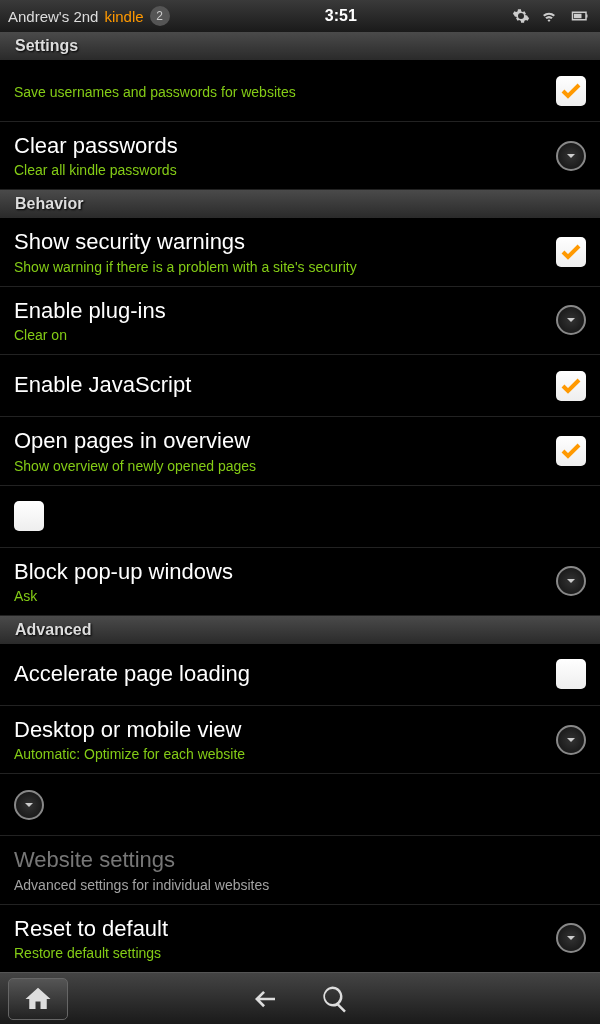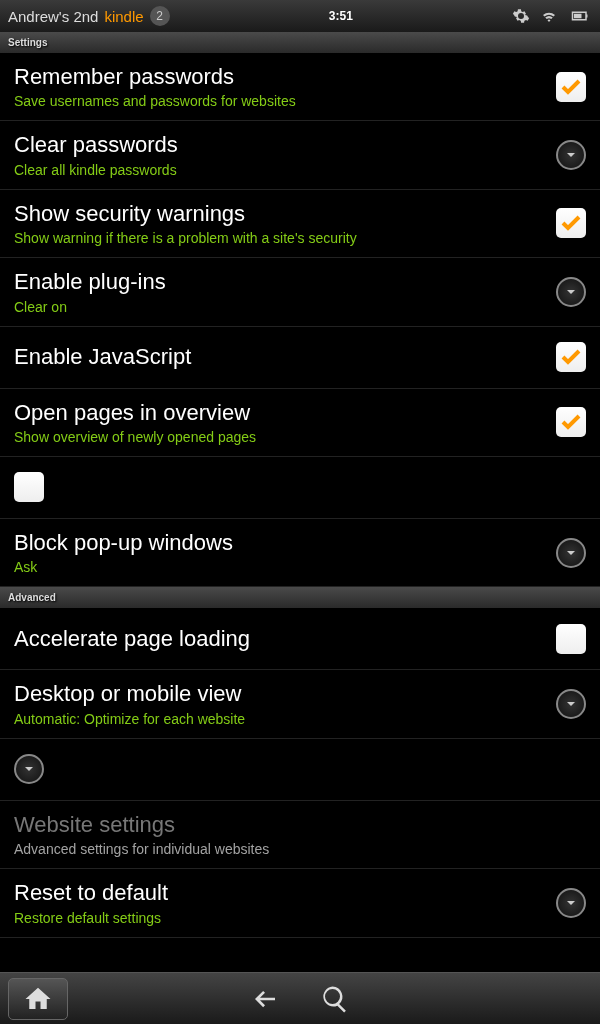--- a/index.html
+++ b/index.html
@@ -3,25 +3,25 @@
   <meta charset="utf-8">
   <style>
     * { margin: 0; padding: 0; box-sizing: border-box; font-family: Arial, sans-serif; }
     body { background: #000; color: #fff; width: 600px; height: 1024px; overflow: hidden; display: flex; flex-direction: column; }
     
     .status-bar { height: 32px; background: linear-gradient(to bottom, #3a3a3a, #1a1a1a); display: flex; align-items: center; padding: 0 8px; font-size: 15px; }
     .status-left { display: flex; align-items: center; gap: 6px; }
     .device-name { color: #ddd; }
     .kindle-word { color: #ff9900; }
     .badge { background: #555; border-radius: 10px; width: 20px; height: 20px; display: flex; align-items: center; justify-content: center; font-size: 12px; color: #ccc; }
-    .status-center { flex: 1; text-align: center; font-weight: bold; color: #fff; font-size: 12px; }
+    .status-center { flex: 1; text-align: center; font-weight: bold; color: #fff; font-size: 16px; }
     .status-right { display: flex; align-items: center; gap: 10px; }
     .status-icon { width: 18px; height: 18px; fill: #ccc; }
     
-    .section-header { background: linear-gradient(to bottom, #4a4a4a, #2a2a2a); color: #ddd; font-size: 10px; font-weight: bold; padding: 5px 8px; text-shadow: 1px 1px 2px #000; }
+    .section-header { background: linear-gradient(to bottom, #4a4a4a, #2a2a2a); color: #ddd; font-size: 16px; font-weight: bold; padding: 5px 15px; text-shadow: 1px 1px 2px #000; }
     
     .settings-list { flex: 1; overflow-y: auto; background: #000; }
     
     .setting-row { display: flex; align-items: center; padding: 11px 14px; border-bottom: 1px solid #222; min-height: 62px; }
     .setting-text { flex: 1; }
     .setting-title { font-size: 22px; color: #fff; line-height: 1.2; }
     .setting-title.disabled { color: #777; }
     .setting-subtitle { font-size: 14px; color: #84cc16; margin-top: 3px; }
     .setting-subtitle.disabled { color: #a3a3a3; }
     
@@ -60,21 +60,20 @@
       </svg>
   </div>
 </div>
 
 <div class="settings-list">
 
   <div class="section-header">Settings</div>
 
   <div class="setting-row">
     <div class="setting-text">
-      <div class="setting-title">Remember passwords</div>
       <div class="setting-subtitle">Save usernames and passwords for websites</div>
     </div>
     <div class="checkbox">
         <svg viewBox="0 0 24 24">
           <path fill="none" stroke="#ff9900" stroke-width="4" d="M4 12l5 5L20 6"></path>
         </svg>
       </div>
   </div>
 
   <div class="setting-row">
@@ -82,20 +81,21 @@
       <div class="setting-title">Clear passwords</div>
       <div class="setting-subtitle">Clear all kindle passwords</div>
     </div>
     <div class="dropdown-circle">
         <svg viewBox="0 0 24 24">
           <path d="M6 9l6 6 6-6z"></path>
         </svg>
       </div>
   </div>
 
+  <div class="section-header">Behavior</div>
 
   <div class="setting-row">
     <div class="setting-text">
       <div class="setting-title">Show security warnings</div>
       <div class="setting-subtitle">Show warning if there is a problem with a site's security</div>
     </div>
     <div class="checkbox">
         <svg viewBox="0 0 24 24">
           <path fill="none" stroke="#ff9900" stroke-width="4" d="M4 12l5 5L20 6"></path>
         </svg>

